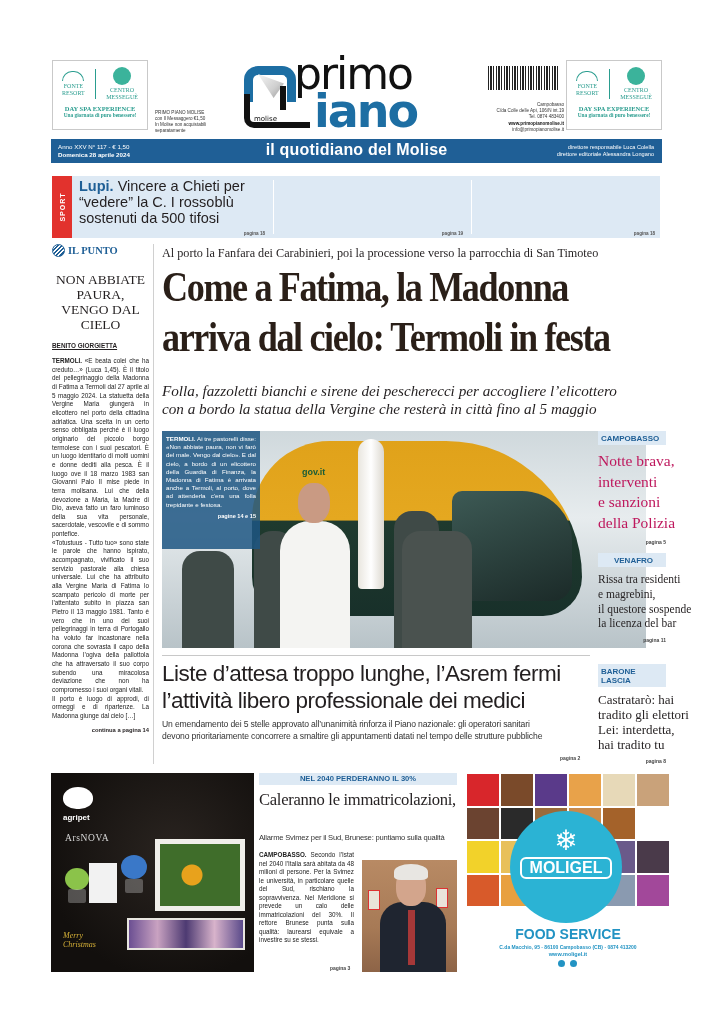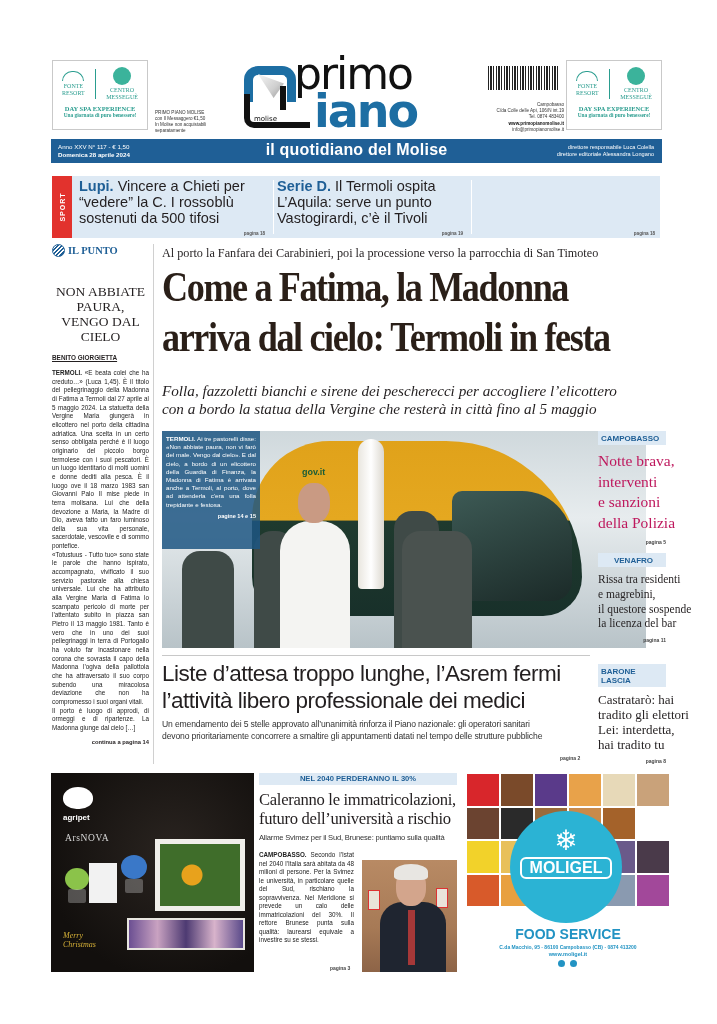--- a/index.html
+++ b/index.html
@@ -47,21 +47,21 @@
   .sport-col .kw { color: #1f5f96; font-weight: bold; }
   .sport-col .pg { position: absolute; right: 4px; bottom: 0; font-size: 4.6px; font-weight: bold; color: #555; }
   .sport-div { position: absolute; top: 4px; width: 1px; height: 54px; background: #fff; }
 
   
   .left-col { position: absolute; left: 52px; top: 244px; width: 97px; height: 530px; }
   .vrule { position: absolute; left: 153px; top: 244px; width: 1px; height: 520px; background: #d0d0d0; }
   .ilpunto { display: flex; align-items: center; gap: 3px; }
   .ilpunto .ic { width: 13px; height: 13px; border-radius: 50%; background: repeating-linear-gradient(135deg,#1f5f96 0 1.5px,#fff 1.5px 3px); border: 1px solid #1f5f96; }
   .ilpunto .lb { font-family: "Liberation Serif", serif; font-weight: bold; color: #1f5f96; font-size: 10.5px; }
-  .punto-title { font-family: "Liberation Serif", serif; font-size: 13.5px; line-height: 15px; text-align: center; margin-top: 27px; color: #231f20; }
+  .punto-title { font-family: "Liberation Serif", serif; font-size: 13.5px; line-height: 15px; text-align: center; margin-top: 15px; color: #231f20; }
   .byline { font-size: 6.4px; font-weight: bold; text-decoration: underline; margin-top: 10px; }
   .lbody { font-size: 6.3px; line-height: 8.65px; text-align: justify; margin-top: 8px; color: #222; hyphens: auto; }
   .lbody b { font-weight: bold; }
   .cont { font-size: 5.8px; font-weight: bold; text-align: right; margin-top: 6px; }
 
   
   .kicker { position: absolute; left: 162px; top: 246px; width: 510px; font-family: "Liberation Serif", serif; font-size: 12.2px; color: #231f20; white-space: nowrap; }
   .headline { position: absolute; left: 162px; top: 262px; width: 510px; font-family: "Liberation Serif", serif; font-weight: bold; font-size: 42px; line-height: 50px; color: #2a1f18; letter-spacing: -1.6px; transform: scaleX(0.86); transform-origin: left top; white-space: nowrap; }
   .subhead { position: absolute; left: 162px; top: 382px; width: 510px; font-family: "Liberation Serif", serif; font-style: italic; font-size: 15.2px; line-height: 18px; color: #231f20; white-space: nowrap; }
 
@@ -206,21 +206,20 @@
 <div class="sport-strip">
   <div class="sport-tag">
       <span>SPORT</span>
     </div>
   <div class="sport-col" style="left:27px; width:190px;">
     <div class="txt"><span class="kw">Lupi.</span><span> Vincere a Chieti per “vedere” la C. I rossoblù sostenuti da 500 tifosi</span></div>
     <div class="pg">pagina 18</div>
   </div>
   <div class="sport-div" style="left:221px;"></div>
   <div class="sport-col" style="left:225px; width:190px;">
-    <div class="txt"><span class="kw">Serie D.</span><span> Il Termoli ospita L’Aquila: serve un punto Vastogirardi, c’è il Tivoli</span></div>
     <div class="pg">pagina 19</div>
   </div>
   <div class="sport-div" style="left:419px;"></div>
   <div class="sport-col" style="left:423px; width:184px;">
     <div class="pg">pagina 18</div>
   </div>
 </div>
 
 <div class="left-col">
   <div class="ilpunto">
@@ -320,21 +319,20 @@
       <div></div>
     </div>
   <div class="ag-long"></div>
   <div class="ag-xmas" style="white-space:pre">Merry
 Christmas</div>
 </div>
 
 <div class="uni-tag">NEL 2040 PERDERANNO IL 30%</div>
 <div class="uni-head">
   <div>Caleranno le immatricolazioni,</div>
-  <div>futuro dell’università a rischio</div>
 </div>
 <div class="uni-sub">Allarme Svimez per il Sud, Brunese: puntiamo sulla qualità</div>
 <div class="uni-body">
   <b>CAMPOBASSO.</b><span> Secondo l’Istat nel 2040 l’Italia sarà abitata da 48 milioni di persone. Per la Svimez le università, in particolare quelle del Sud, rischiano la sopravvivenza. Nel Meridione si prevede un calo delle immatricolazioni del 30%. Il rettore Brunese punta sulla qualità: laurearsi equivale a investire su se stessi.</span>
 </div>
 <div class="pg-small" style="left:330px; top:965px;">pagina 3</div>
 <div class="uni-photo">
   <div class="poster" style="left:6px; top:30px;"></div>
   <div class="poster" style="left:74px; top:28px;"></div>
   <div class="man"></div>

